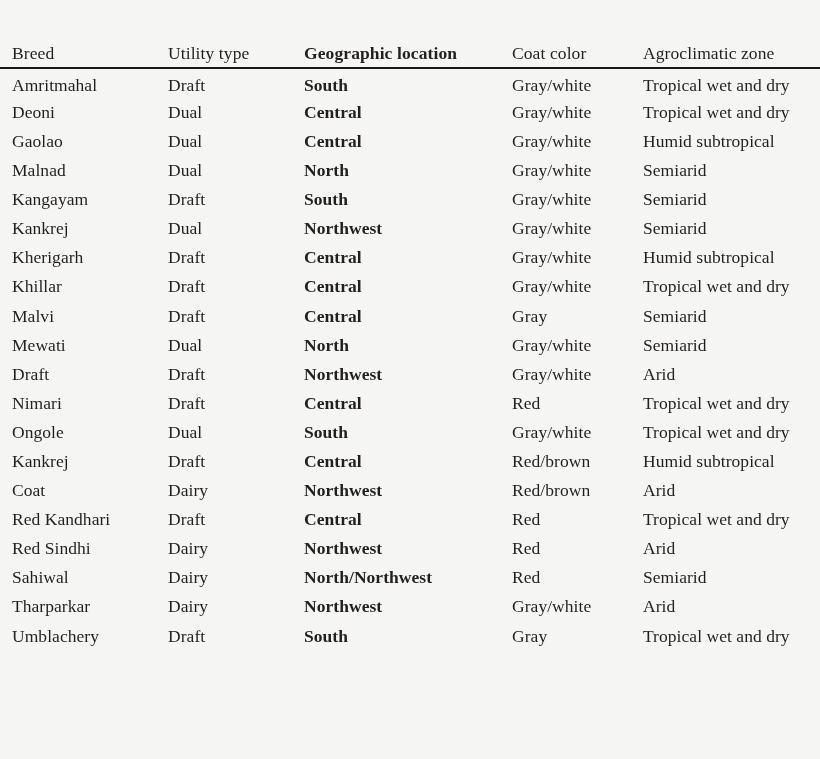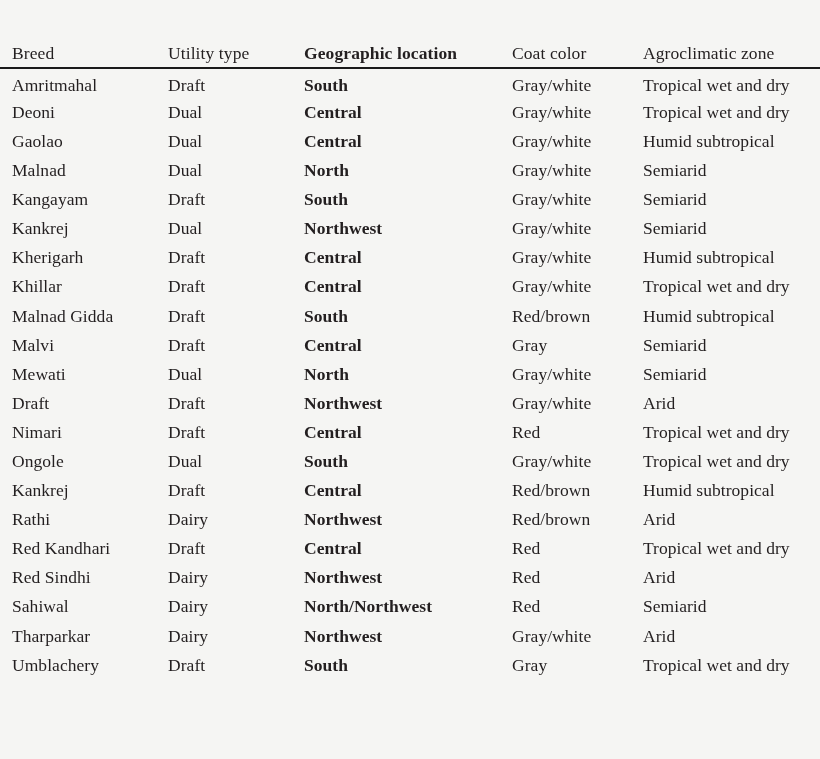--- a/index.html
+++ b/index.html
@@ -235,140 +235,123 @@
           </td>
           <td>
             <span class="dcell pad3">Gray/white</span>
           </td>
           <td>
             <span class="dcell pad4">Tropical wet and dry</span>
           </td>
         </tr>
         <tr>
           <td>
-            <span class="dcell pad0">Malnad Gidda</span>
-          </td>
-          <td>
-            <span class="dcell pad1">Draft</span>
+            <span class="dcell pad0">Malvi</span>
+          </td>
+          <td>
+            <span class="dcell pad1">Draft</span>
+          </td>
+          <td>
+            <span class="dcell pad2">Central</span>
+          </td>
+          <td>
+            <span class="dcell pad3">Gray</span>
+          </td>
+          <td>
+            <span class="dcell pad4">Semiarid</span>
+          </td>
+        </tr>
+        <tr>
+          <td>
+            <span class="dcell pad0">Mewati</span>
+          </td>
+          <td>
+            <span class="dcell pad1">Dual</span>
+          </td>
+          <td>
+            <span class="dcell pad2">North</span>
+          </td>
+          <td>
+            <span class="dcell pad3">Gray/white</span>
+          </td>
+          <td>
+            <span class="dcell pad4">Semiarid</span>
+          </td>
+        </tr>
+        <tr>
+          <td>
+            <span class="dcell pad0">Draft</span>
+          </td>
+          <td>
+            <span class="dcell pad1">Draft</span>
+          </td>
+          <td>
+            <span class="dcell pad2">Northwest</span>
+          </td>
+          <td>
+            <span class="dcell pad3">Gray/white</span>
+          </td>
+          <td>
+            <span class="dcell pad4">Arid</span>
+          </td>
+        </tr>
+        <tr>
+          <td>
+            <span class="dcell pad0">Nimari</span>
+          </td>
+          <td>
+            <span class="dcell pad1">Draft</span>
+          </td>
+          <td>
+            <span class="dcell pad2">Central</span>
+          </td>
+          <td>
+            <span class="dcell pad3">Red</span>
+          </td>
+          <td>
+            <span class="dcell pad4">Tropical wet and dry</span>
+          </td>
+        </tr>
+        <tr>
+          <td>
+            <span class="dcell pad0">Ongole</span>
+          </td>
+          <td>
+            <span class="dcell pad1">Dual</span>
           </td>
           <td>
             <span class="dcell pad2">South</span>
           </td>
           <td>
+            <span class="dcell pad3">Gray/white</span>
+          </td>
+          <td>
+            <span class="dcell pad4">Tropical wet and dry</span>
+          </td>
+        </tr>
+        <tr>
+          <td>
+            <span class="dcell pad0">Kankrej</span>
+          </td>
+          <td>
+            <span class="dcell pad1">Draft</span>
+          </td>
+          <td>
+            <span class="dcell pad2">Central</span>
+          </td>
+          <td>
             <span class="dcell pad3">Red/brown</span>
           </td>
           <td>
             <span class="dcell pad4">Humid subtropical</span>
           </td>
         </tr>
         <tr>
           <td>
-            <span class="dcell pad0">Malvi</span>
-          </td>
-          <td>
-            <span class="dcell pad1">Draft</span>
-          </td>
-          <td>
-            <span class="dcell pad2">Central</span>
-          </td>
-          <td>
-            <span class="dcell pad3">Gray</span>
-          </td>
-          <td>
-            <span class="dcell pad4">Semiarid</span>
-          </td>
-        </tr>
-        <tr>
-          <td>
-            <span class="dcell pad0">Mewati</span>
-          </td>
-          <td>
-            <span class="dcell pad1">Dual</span>
-          </td>
-          <td>
-            <span class="dcell pad2">North</span>
-          </td>
-          <td>
-            <span class="dcell pad3">Gray/white</span>
-          </td>
-          <td>
-            <span class="dcell pad4">Semiarid</span>
-          </td>
-        </tr>
-        <tr>
-          <td>
-            <span class="dcell pad0">Draft</span>
-          </td>
-          <td>
-            <span class="dcell pad1">Draft</span>
-          </td>
-          <td>
-            <span class="dcell pad2">Northwest</span>
-          </td>
-          <td>
-            <span class="dcell pad3">Gray/white</span>
-          </td>
-          <td>
-            <span class="dcell pad4">Arid</span>
-          </td>
-        </tr>
-        <tr>
-          <td>
-            <span class="dcell pad0">Nimari</span>
-          </td>
-          <td>
-            <span class="dcell pad1">Draft</span>
-          </td>
-          <td>
-            <span class="dcell pad2">Central</span>
-          </td>
-          <td>
-            <span class="dcell pad3">Red</span>
-          </td>
-          <td>
-            <span class="dcell pad4">Tropical wet and dry</span>
-          </td>
-        </tr>
-        <tr>
-          <td>
-            <span class="dcell pad0">Ongole</span>
-          </td>
-          <td>
-            <span class="dcell pad1">Dual</span>
-          </td>
-          <td>
-            <span class="dcell pad2">South</span>
-          </td>
-          <td>
-            <span class="dcell pad3">Gray/white</span>
-          </td>
-          <td>
-            <span class="dcell pad4">Tropical wet and dry</span>
-          </td>
-        </tr>
-        <tr>
-          <td>
-            <span class="dcell pad0">Kankrej</span>
-          </td>
-          <td>
-            <span class="dcell pad1">Draft</span>
-          </td>
-          <td>
-            <span class="dcell pad2">Central</span>
-          </td>
-          <td>
-            <span class="dcell pad3">Red/brown</span>
-          </td>
-          <td>
-            <span class="dcell pad4">Humid subtropical</span>
-          </td>
-        </tr>
-        <tr>
-          <td>
-            <span class="dcell pad0">Rathi</span>
+            <span class="dcell pad0">Coat</span>
           </td>
           <td>
             <span class="dcell pad1">Dairy</span>
           </td>
           <td>
             <span class="dcell pad2">Northwest</span>
           </td>
           <td>
             <span class="dcell pad3">Red/brown</span>
           </td>

